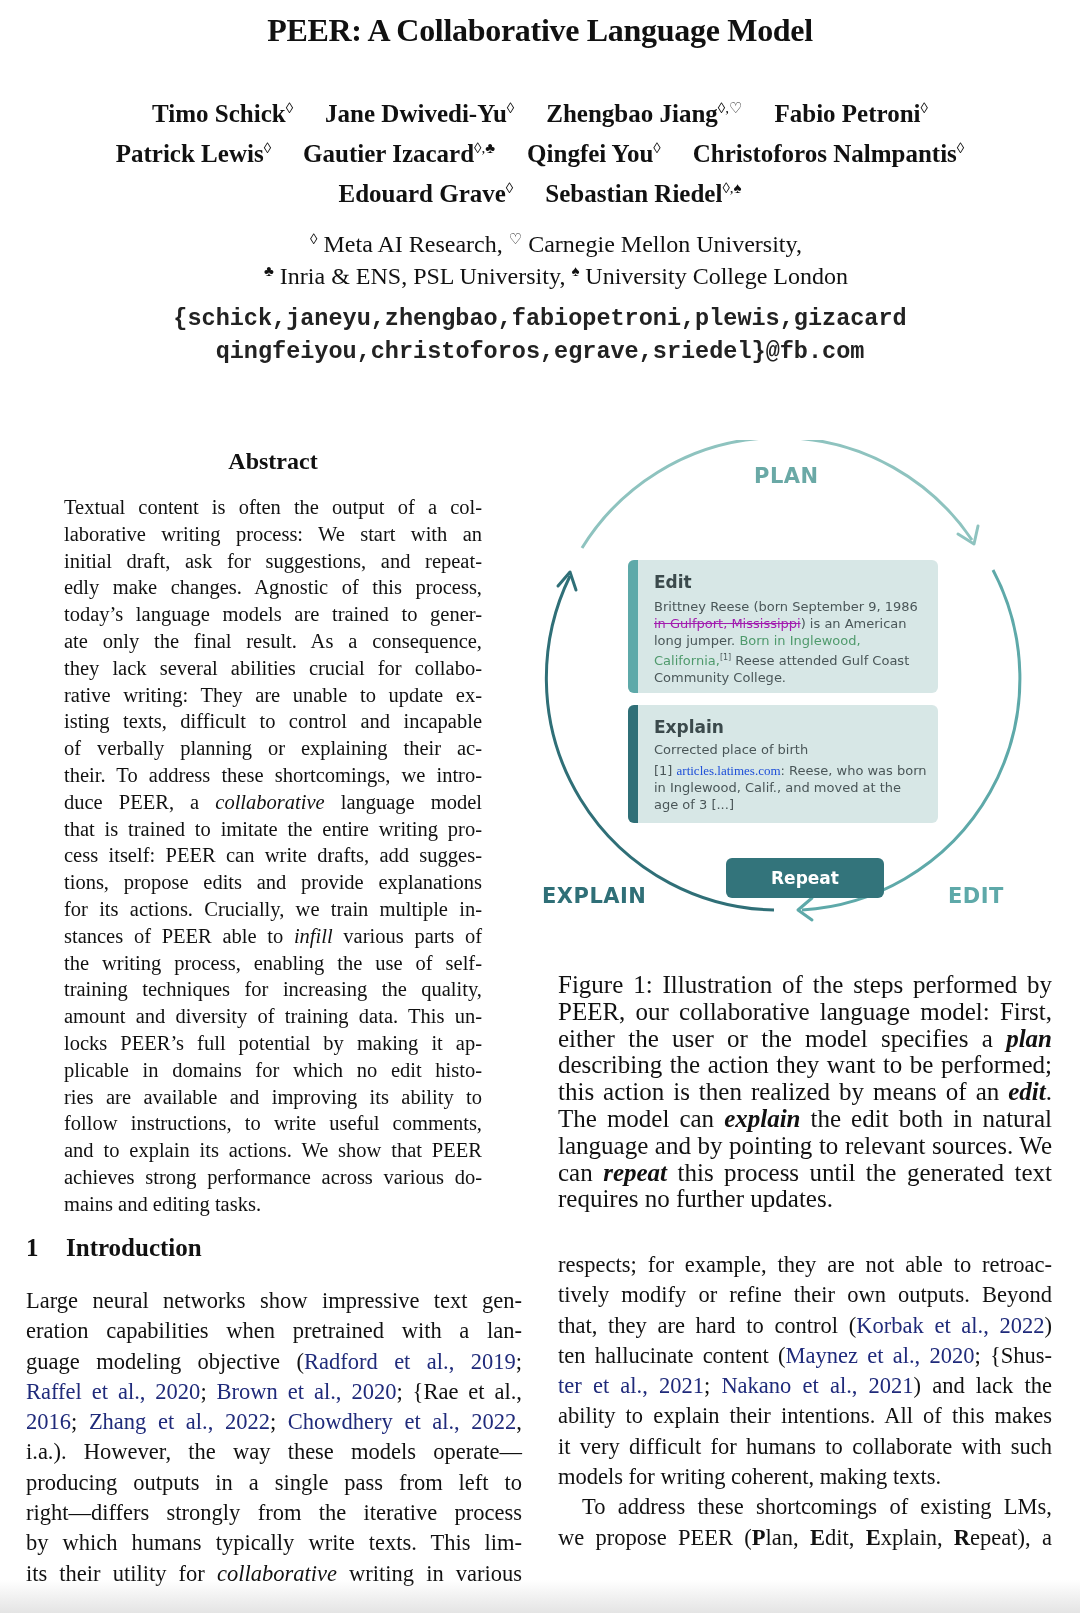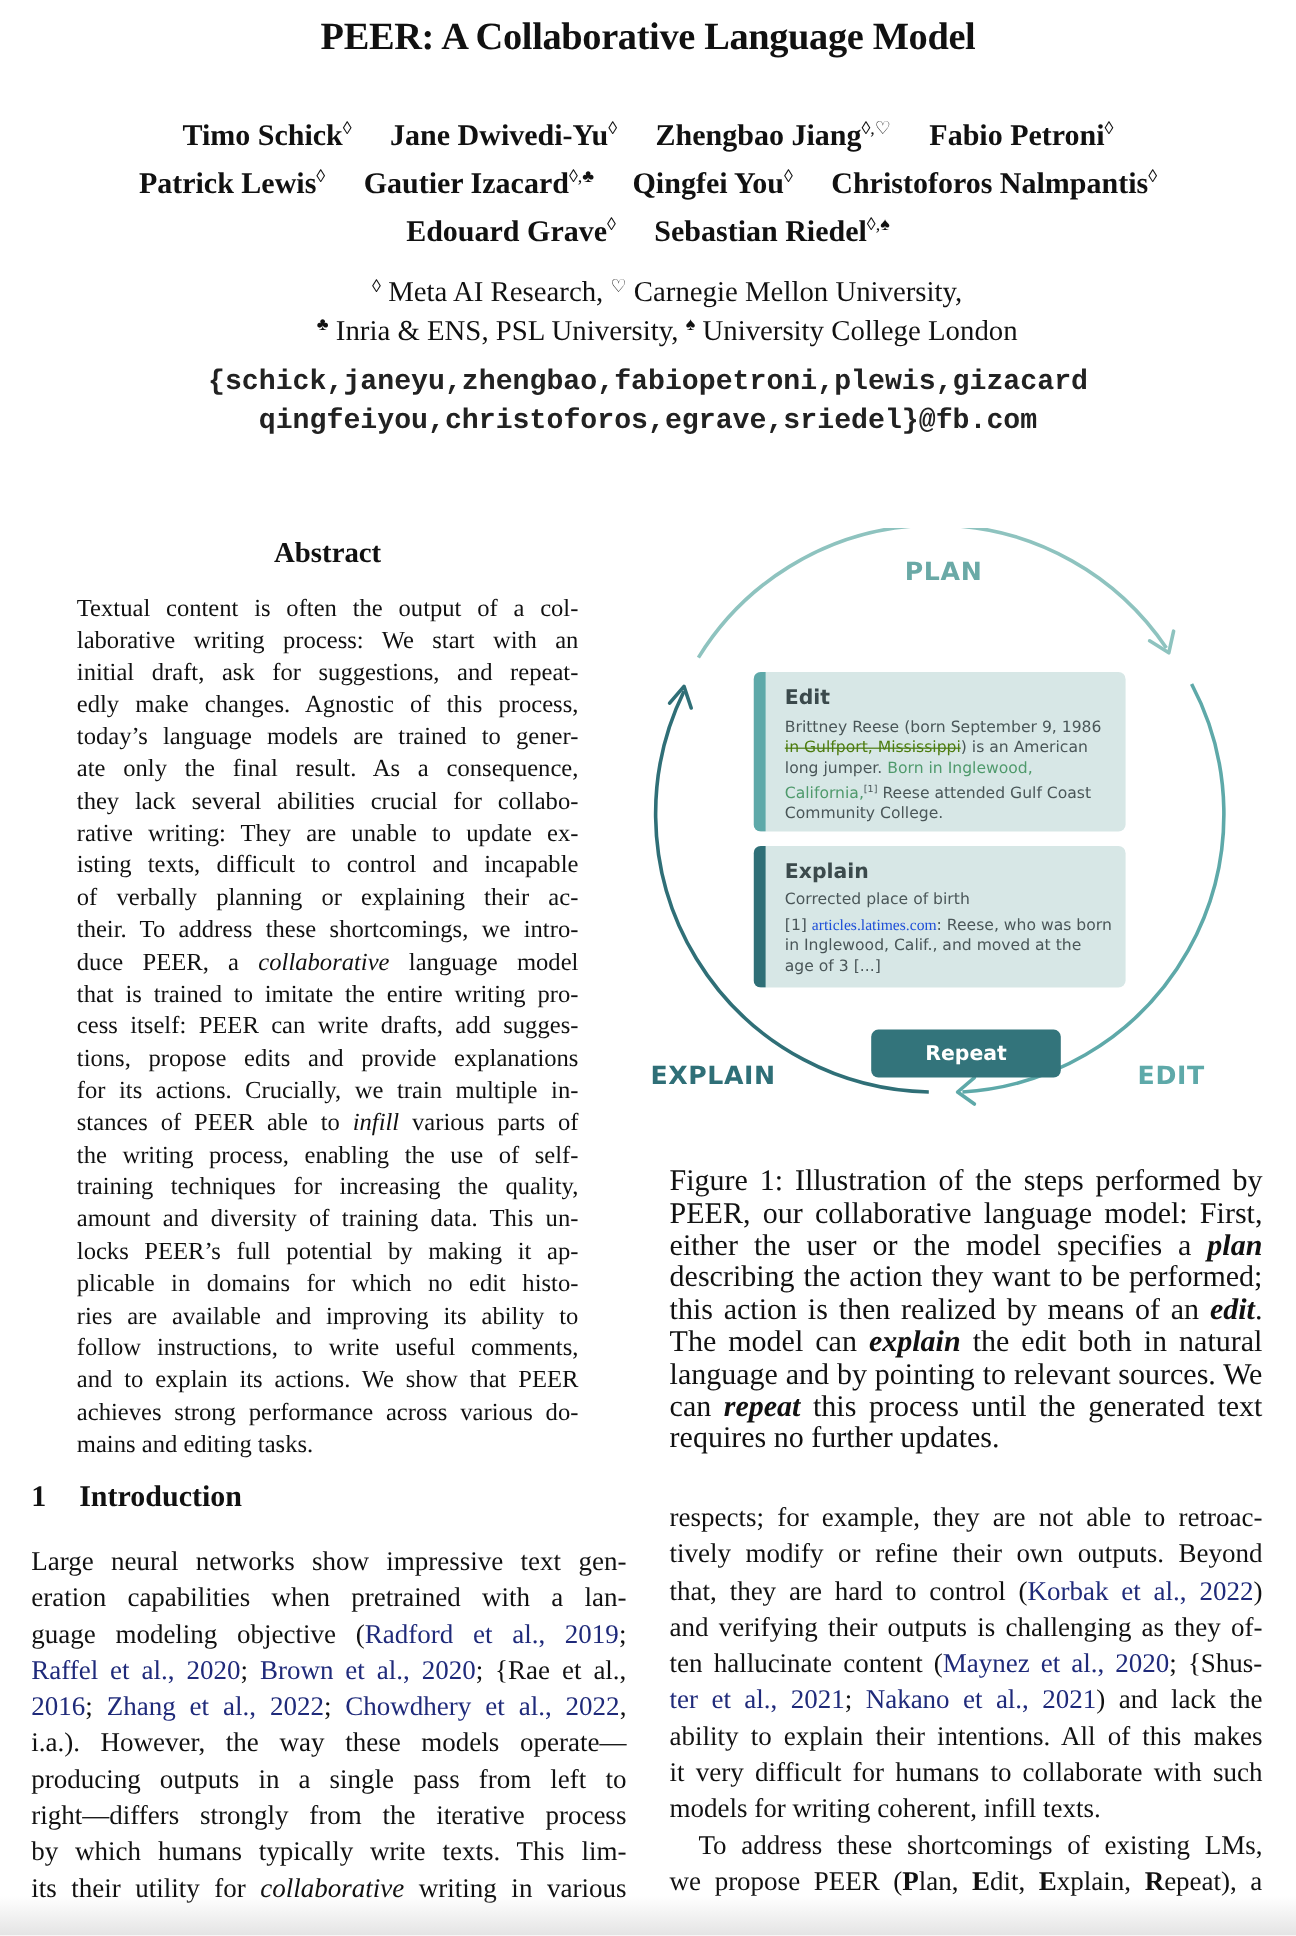--- a/index.html
+++ b/index.html
@@ -64,21 +64,21 @@
       font-weight: bold; font-size: 21px; letter-spacing: 0.5px; position: absolute;
     }
     .card {
       position: absolute; background: #d7e7e6; border-radius: 6px; overflow: hidden;
       font-family: "DejaVu Sans", "Liberation Sans", sans-serif;
     }
     .card .bar { position: absolute; left: 0; top: 0; bottom: 0; width: 10px; }
     .card .inner { position: absolute; left: 26px; right: 10px; }
     .card .ctitle { font-weight: bold; font-size: 17px; color: #3b4a4c; }
     .card .ctext { font-size: 13px; line-height: 17px; color: #4a5658; }
-    .del { color: #4d7c0f; text-decoration: line-through; }
+    .del { color: #a21caf; text-decoration: line-through; }
     .ins { color: #4f9a6c; }
     .link { color: #1d4ed8; font-family: Liberation Serif, serif; }
     .repeat-btn {
       position: absolute; left: 186px; top: 418px; width: 158px; height: 40px;
       background: #33747b; border-radius: 6px; color: #fff;
       font-family: "DejaVu Sans", "Liberation Sans", sans-serif;
       font-size: 17px; font-weight: bold; text-align: center; line-height: 40px;
     }
     .bottom-fade {
       left: 0; top: 1580px; width: 1080px; height: 33px;
@@ -189,23 +189,22 @@
     <span class="line">i.a.).  However, the way these models operate—</span>
     <span class="line">producing outputs in a single pass from left to</span>
     <span class="line">right—differs strongly from the iterative process</span>
     <span class="line">by which humans typically write texts.  This lim-</span>
     <span class="line">its their utility for <i>collaborative</i> writing in various</span>
   </div>
 <div class="abs col col-right" id="intro-right">
     <span class="line">respects; for example, they are not able to retroac-</span>
     <span class="line">tively modify or refine their own outputs. Beyond</span>
     <span class="line">that, they are hard to control (<a class="cite">Korbak et al., 2022</a>)</span>
-    <span class="line">and verifying their outputs is challenging as they of-</span>
     <span class="line">ten hallucinate content (<a class="cite">Maynez et al., 2020</a>; {Shus-</span>
     <span class="line"><a class="cite">ter et al., 2021</a>; <a class="cite">Nakano et al., 2021</a>) and lack the</span>
     <span class="line">ability to explain their intentions. All of this makes</span>
     <span class="line">it very difficult for humans to collaborate with such</span>
-    <span class="line last">models for writing coherent, infill texts.</span>
+    <span class="line last">models for writing coherent, making texts.</span>
     <span class="line" style="padding-left: 24px;">To address these shortcomings of existing LMs,</span>
     <span class="line">we propose PEER (<b>P</b>lan, <b>E</b>dit, <b>E</b>xplain, <b>R</b>epeat), a</span>
   </div>
 
 <div class="abs bottom-fade"></div>
 
 </body></html>

